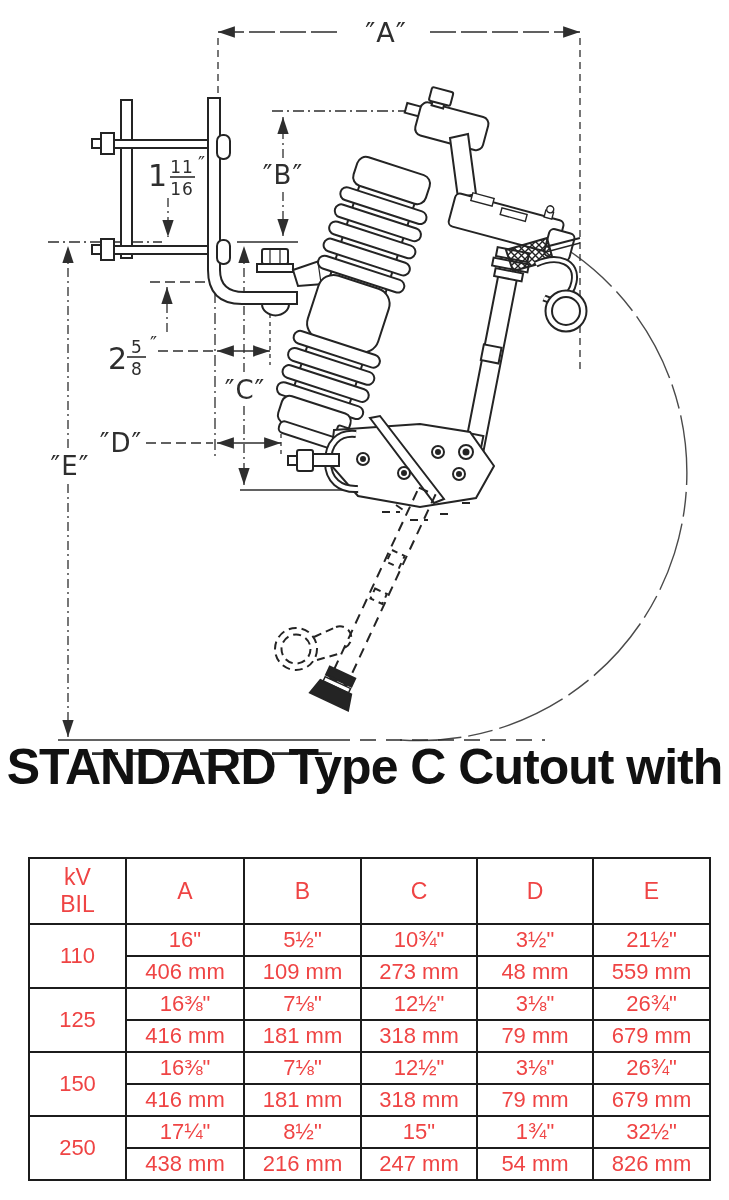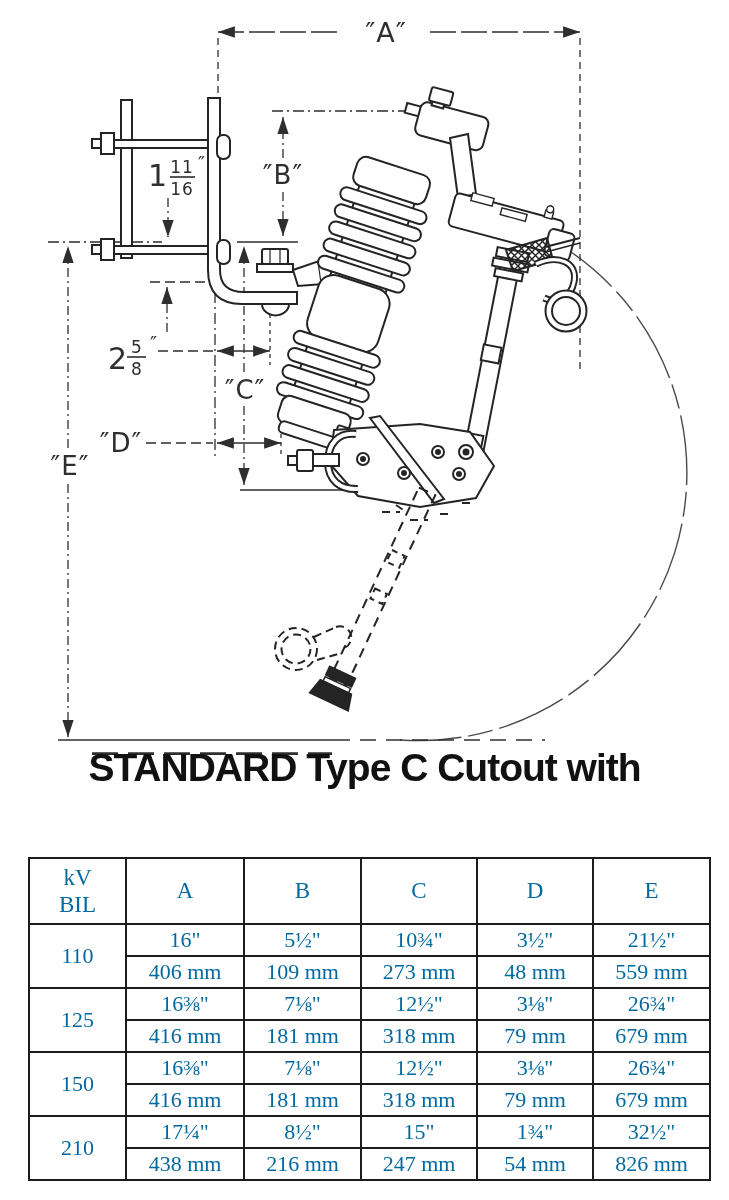--- a/index.html
+++ b/index.html
@@ -2,24 +2,24 @@
 <html><head>
 <meta charset="utf-8">
 <style>
   html,body{margin:0;padding:0;background:#fff;}
   #page{position:relative;width:729px;height:1200px;background:#fff;overflow:hidden;
         font-family:"Liberation Sans",sans-serif;color:#1b1b1b;}
   #drawing{position:absolute;left:0;top:0;}
   .dimtext{font-family:"DejaVu Sans",sans-serif;fill:#2e2e2e;letter-spacing:1px;}
   #title{position:absolute;left:0;top:749px;width:729px;text-align:center;
          font-family:"Liberation Sans",sans-serif;font-weight:bold;
-         font-size:39px;line-height:37px;color:#111;letter-spacing:-1px;}
+         font-size:50px;line-height:37px;color:#111;letter-spacing:-1px;}
   #tablewrap{position:absolute;left:28px;top:857px;width:681px;}
   table.dim{border-collapse:collapse;width:681px;table-layout:fixed;
-            font-family:Liberation Serif, serif;color:#0369a1;}
+            font-family:Liberation Sans, sans-serif;color:#ef4444;}
   table.dim td,table.dim th{border:2px solid #1c1c1c;text-align:center;
             font-weight:normal;padding:0;}
   table.dim th{font-size:23px;height:64px;}
   table.dim td{font-size:22px;height:30px;}
   col.ckv{width:97px;} col.cA{width:118px;} col.cB{width:117px;}
   col.cC{width:116px;} col.cD{width:116px;} col.cE{width:117px;}
   .kvhead span{display:block;line-height:27px;}
 </style>
 </head>
 <body>
@@ -305,21 +305,21 @@
   </tr>
   <tr>
     <td>416 mm</td>
     <td>181 mm</td>
     <td>318 mm</td>
     <td>79 mm</td>
     <td>679 mm</td>
   </tr>
 
   <tr>
-    <td rowspan="2">210</td>
+    <td rowspan="2">250</td>
     <td>17¼"</td>
     <td>8½"</td>
     <td>15"</td>
     <td>1¾"</td>
     <td>32½"</td>
   </tr>
   <tr>
     <td>438 mm</td>
     <td>216 mm</td>
     <td>247 mm</td>

